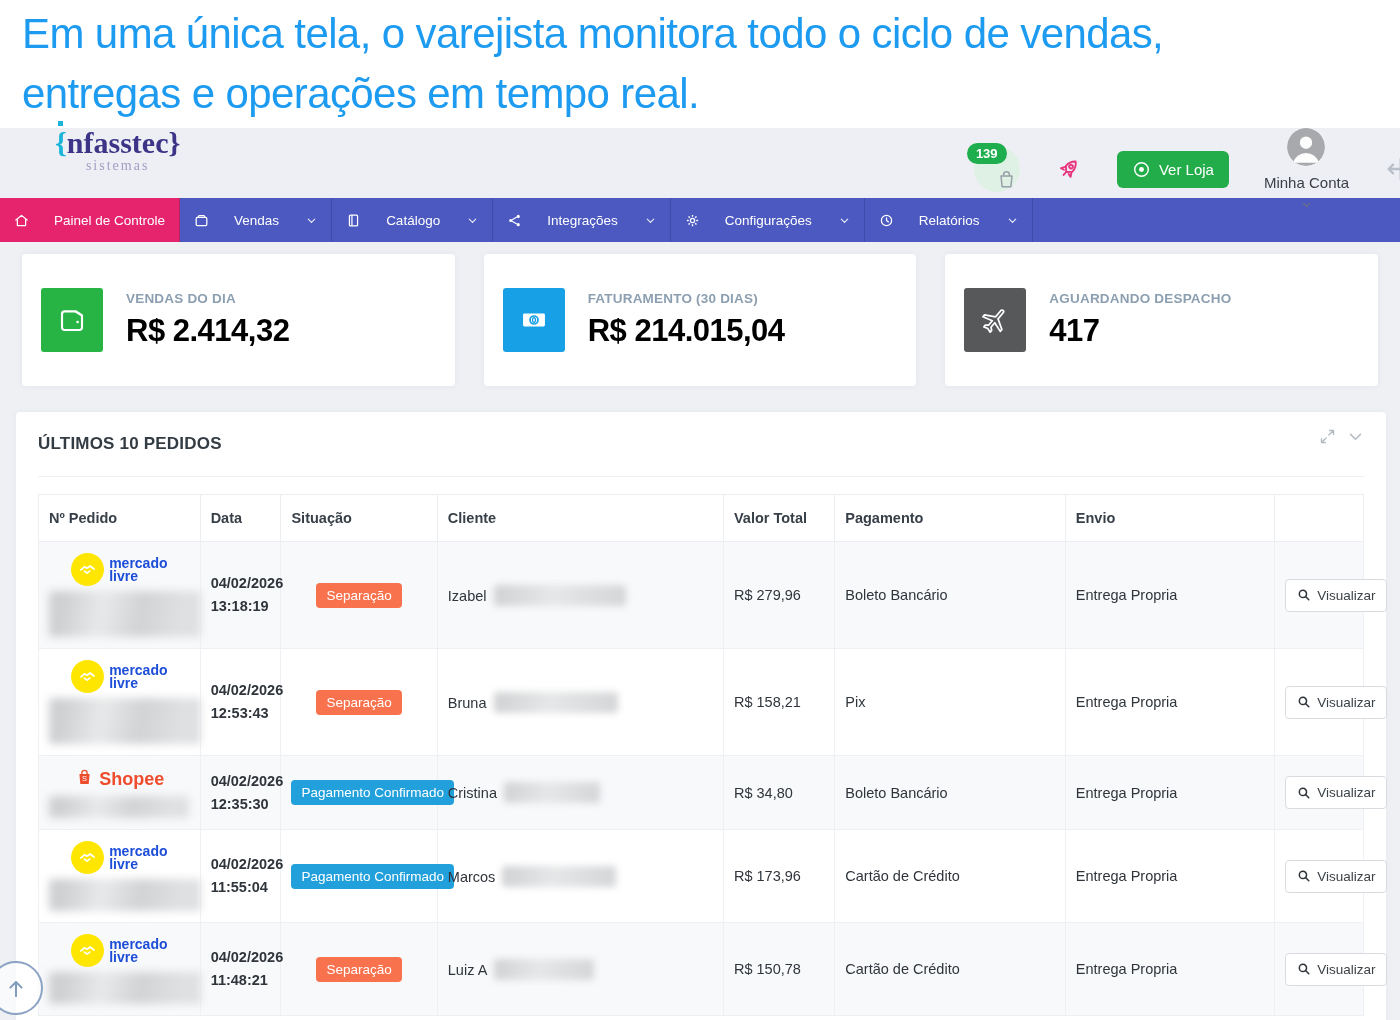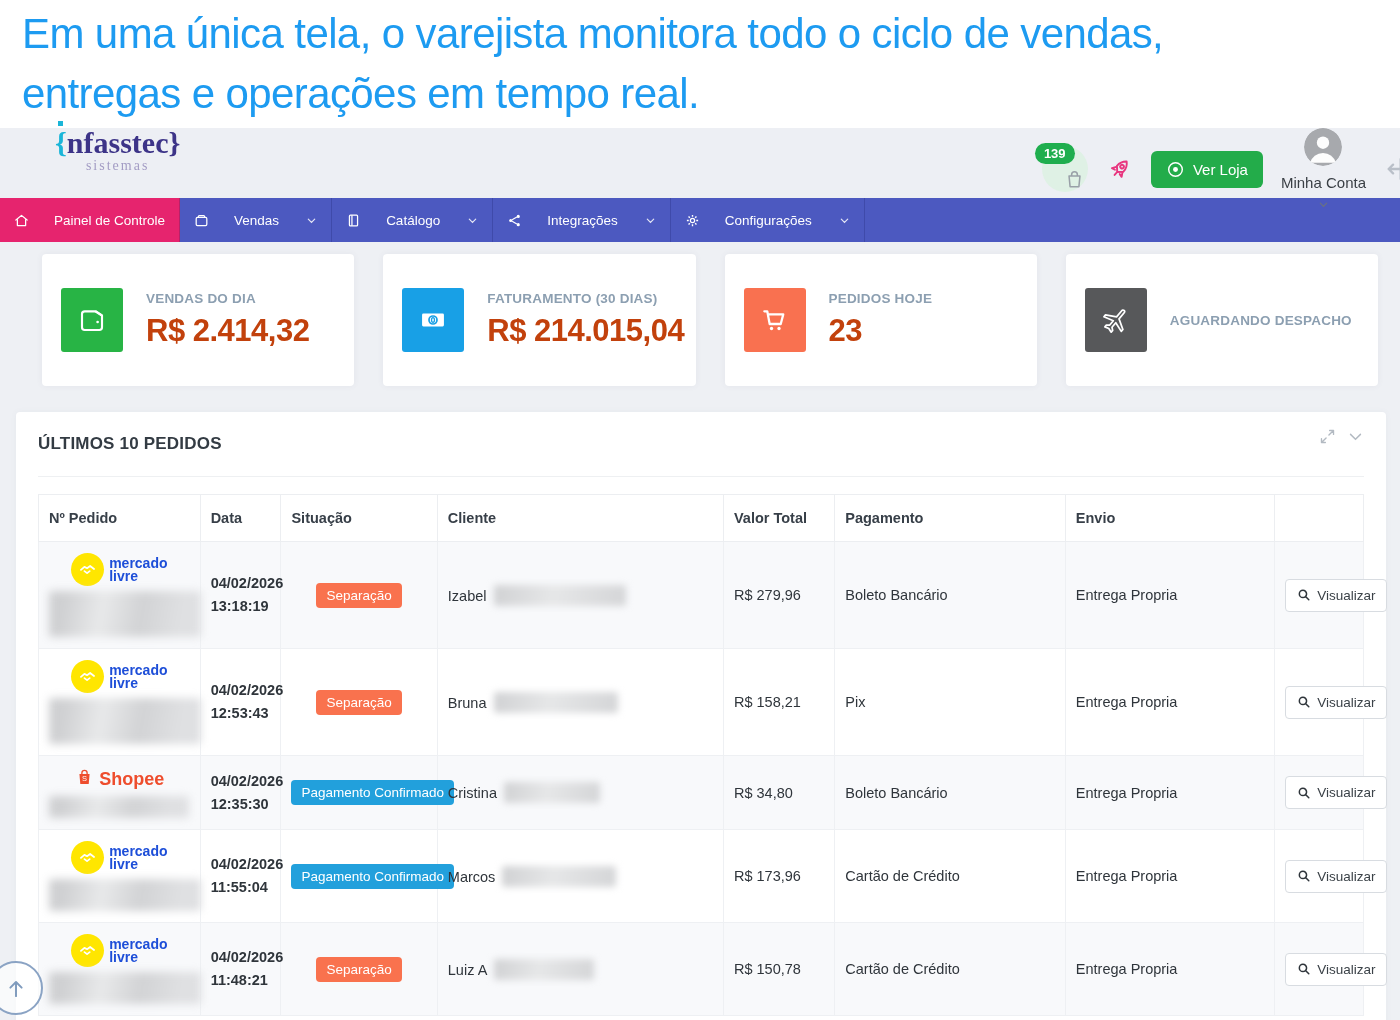--- a/index.html
+++ b/index.html
@@ -14,47 +14,47 @@
   .banner{height:128px;background:#ffffff;padding:4px 12px 0 22px;box-sizing:border-box;}
   .banner-line{color:#1d9bf1;font-size:42px;line-height:60px;font-weight:400;letter-spacing:-0.6px;}
 
   
   .header{height:70px;background:#edeff4;display:flex;align-items:flex-start;padding-left:55px;box-sizing:border-box;}
   .logo{line-height:1;cursor:pointer;}
   .logo-main{font-family:"Liberation Serif","DejaVu Serif",serif;font-size:30px;color:#3d3488;position:relative;font-weight:bold;}
   .logo-dot{position:absolute;left:3px;top:-7px;width:5px;height:5px;background:#1ab5d8;}
   .brace-cyan{color:#1ab5d8;}
   .logo-sub{font-family:"Liberation Serif","DejaVu Serif",serif;font-size:14px;color:#a39cc4;letter-spacing:2px;margin-top:1px;text-align:center;}
-  .header-right{margin-left:auto;display:flex;align-items:center;gap:18px;}
+  .header-right{margin-left:auto;display:flex;align-items:center;gap:35px;}
   .notif{position:relative;width:46px;height:46px;border-radius:50%;background:#dff1e5;cursor:pointer;flex:none;}
   .notif .icn{position:absolute;right:2px;bottom:1px;}
   .notif-pill{position:absolute;top:-3px;left:-7px;background:#1fae4e;color:#fff;font-size:13px;font-weight:bold;padding:3px 9px;border-radius:11px;}
   .rocket-btn{color:#e8367f;cursor:pointer;}
   .verloja{display:inline-flex;align-items:center;gap:8px;background:#23ac4a;color:#fff;border:none;border-radius:6px;
     padding:9px 15px;font-size:15px;font-family:inherit;cursor:pointer;}
   .account{display:flex;align-items:center;gap:8px;cursor:pointer;color:#3a3f45;font-size:15px;flex-direction:column;}
   .avatar{width:38px;height:38px;border-radius:50%;overflow:hidden;flex:none;}
   .acc-chev{color:#6b7280;}
   .logout-wrap{margin-right:-16px;cursor:pointer;}
 
   
   #navbar{height:44px;background:#4c59c0;display:flex;}
   .nav-item{display:flex;align-items:center;gap:25px;padding:0 14px;color:#fff;font-size:13.5px;cursor:pointer;
     border-right:1px solid rgba(20,25,90,0.22);white-space:nowrap;}
   .nav-item.active{background:#e6246e;}
   .nav-chev{opacity:.85;margin-left:2px;}
 
   
-  #cards{display:flex;gap:29px;padding:12px 22px 0;margin-left:20px;}
+  #cards{display:flex;gap:29px;padding:12px 22px 0;}
   .card{flex:1;background:#fff;border-radius:4px;height:132px;display:flex;align-items:center;
     padding-left:19px;box-sizing:border-box;box-shadow:0 0 6px rgba(80,90,110,.07);}
   .kpi-icon{width:62px;height:64px;border-radius:3px;display:flex;align-items:center;justify-content:center;flex:none;}
   .kpi-text{margin-left:23px;min-width:0;}
   .kpi-label{font-size:13.5px;font-weight:bold;color:#8c9fb1;letter-spacing:.2px;white-space:nowrap;}
-  .kpi-value{font-size:31px;font-weight:bold;color:#c2410c;margin-top:7px;letter-spacing:-0.5px;white-space:nowrap;}
+  .kpi-value{font-size:31px;font-weight:bold;color:#000000;margin-top:7px;letter-spacing:-0.5px;white-space:nowrap;}
 
   
   .panel{margin:26px 14px 0 16px;background:#fff;border-radius:4px;padding:22px 22px 10px;
     box-sizing:border-box;min-height:645px;box-shadow:0 0 6px rgba(80,90,110,.05);}
   .panel-head{display:flex;align-items:flex-start;}
   .panel-title{font-size:17px;font-weight:bold;color:#333b43;letter-spacing:.2px;}
   .panel-actions{margin-left:auto;display:flex;gap:11px;align-items:center;margin-top:-6px;}
   .panel-actions .icn{cursor:pointer;}
   .divider{border-top:1px solid #eef0f2;margin-top:22px;}
   table{width:100%;border-collapse:collapse;table-layout:fixed;margin-top:17px;}
@@ -220,20 +220,34 @@
           </g>
         </svg>
       </span>
       <span>Configurações</span>
       <span class="icn nav-chev">
         <svg width="11" height="11" viewBox="0 0 24 24" fill="none" stroke="currentColor" stroke-width="2.6" stroke-linecap="round">
           <path d="M5 9l7 7 7-7"></path>
         </svg>
       </span>
     </div>
+    <div class="nav-item">
+      <span class="icn">
+        <svg width="15" height="15" viewBox="0 0 24 24" fill="none" stroke="currentColor" stroke-width="2" stroke-linecap="round">
+          <circle cx="12" cy="12" r="8.2"></circle>
+          <path d="M12 7.6V12l3 2.2"></path>
+        </svg>
+      </span>
+      <span>Relatórios</span>
+      <span class="icn nav-chev">
+        <svg width="11" height="11" viewBox="0 0 24 24" fill="none" stroke="currentColor" stroke-width="2.6" stroke-linecap="round">
+          <path d="M5 9l7 7 7-7"></path>
+        </svg>
+      </span>
+    </div>
   </nav>
 
 <div id="cards">
     <div class="card">
       <div class="kpi-icon" style="background: rgb(40, 180, 69); --kpi-bg: #28b445;">
         <svg width="32" height="32" viewBox="0 0 24 24" fill="none" stroke="#fff" stroke-width="1.6" stroke-linejoin="round">
           <path d="M4.5 7.5a2 2 0 0 1 2-2H15l4.5 3v9a2 2 0 0 1-2 2h-11a2 2 0 0 1-2-2z"></path>
           <path d="M14.5 5.5l5 3.2"></path>
           <circle cx="16.2" cy="13.5" r="1" fill="#fff" stroke="none"></circle>
         </svg>
@@ -250,40 +264,28 @@
           <circle cx="12" cy="12" r="3" fill="none" stroke="var(--kpi-bg,#18a0e6)" stroke-width="1.3"></circle>
           <ellipse cx="12" cy="12" rx="1.1" ry="1.8" fill="none" stroke="var(--kpi-bg,#18a0e6)" stroke-width="1"></ellipse>
         </svg>
       </div>
       <div class="kpi-text">
         <div class="kpi-label">FATURAMENTO (30 DIAS)</div>
         <div class="kpi-value">R$ 214.015,04</div>
       </div>
     </div>
     <div class="card">
-      <div class="kpi-icon" style="background: rgb(249, 113, 80); --kpi-bg: #f97150;">
-        <svg width="32" height="32" viewBox="0 0 24 24">
-          <path d="M4 5.5h2.2L8 15h8.3l1.9-7.2H7" fill="none" stroke="#fff" stroke-width="1.7" stroke-linejoin="round" stroke-linecap="round"></path>
-          <circle cx="9.4" cy="18.4" r="1.25" fill="#fff"></circle>
-          <circle cx="15" cy="18.4" r="1.25" fill="#fff"></circle>
-        </svg>
-      </div>
-      <div class="kpi-text">
-        <div class="kpi-label">PEDIDOS HOJE</div>
-        <div class="kpi-value">23</div>
-      </div>
-    </div>
-    <div class="card">
       <div class="kpi-icon" style="background: rgb(87, 88, 90); --kpi-bg: #57585a;">
         <svg width="32" height="32" viewBox="0 0 24 24" style="transform:rotate(40deg)">
           <path d="M12 2.6c.7 0 1.2.6 1.2 1.3v6l7.3 4.2v1.9l-7.3-2.3v4.4l1.9 1.5v1.7L12 20.4l-3.1.9v-1.7l1.9-1.5v-4.4l-7.3 2.3v-1.9l7.3-4.2v-6c0-.7.5-1.3 1.2-1.3z" fill="none" stroke="#fff" stroke-width="1.3" stroke-linejoin="round"></path>
         </svg>
       </div>
       <div class="kpi-text">
         <div class="kpi-label">AGUARDANDO DESPACHO</div>
+        <div class="kpi-value">417</div>
       </div>
     </div>
   </div>
 
 <div class="panel">
   <div class="panel-head">
     <div class="panel-title">ÚLTIMOS 10 PEDIDOS</div>
     <div class="panel-actions">
       <span class="icn">
           <svg width="17" height="17" viewBox="0 0 24 24" fill="none" stroke="#b3bac2" stroke-width="1.9" stroke-linecap="round">

